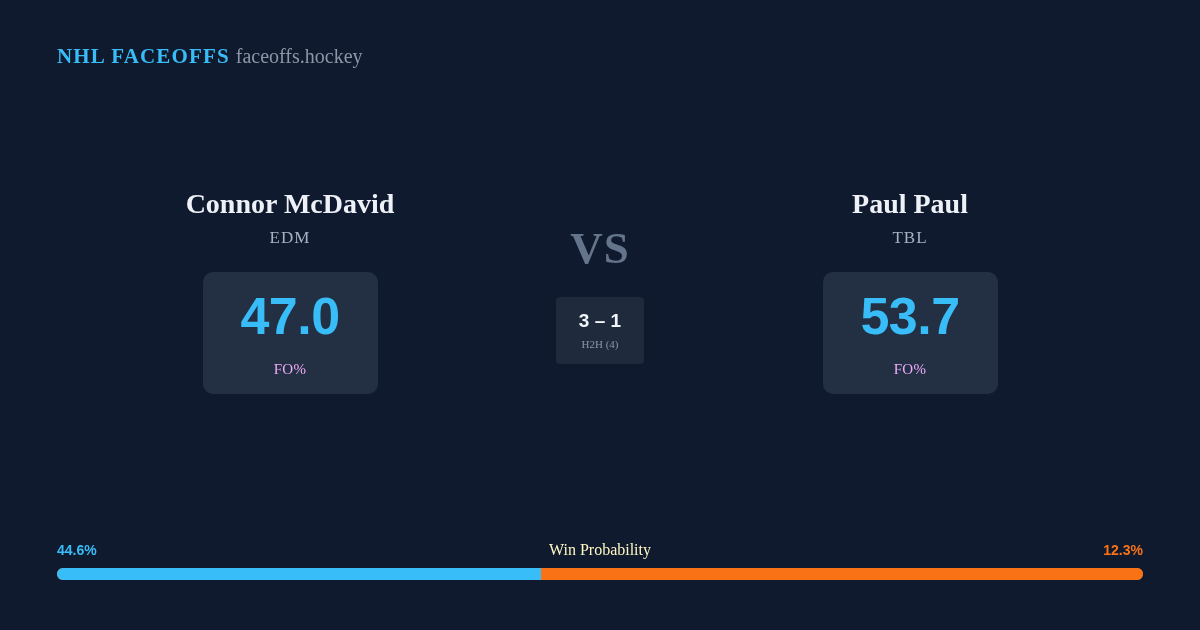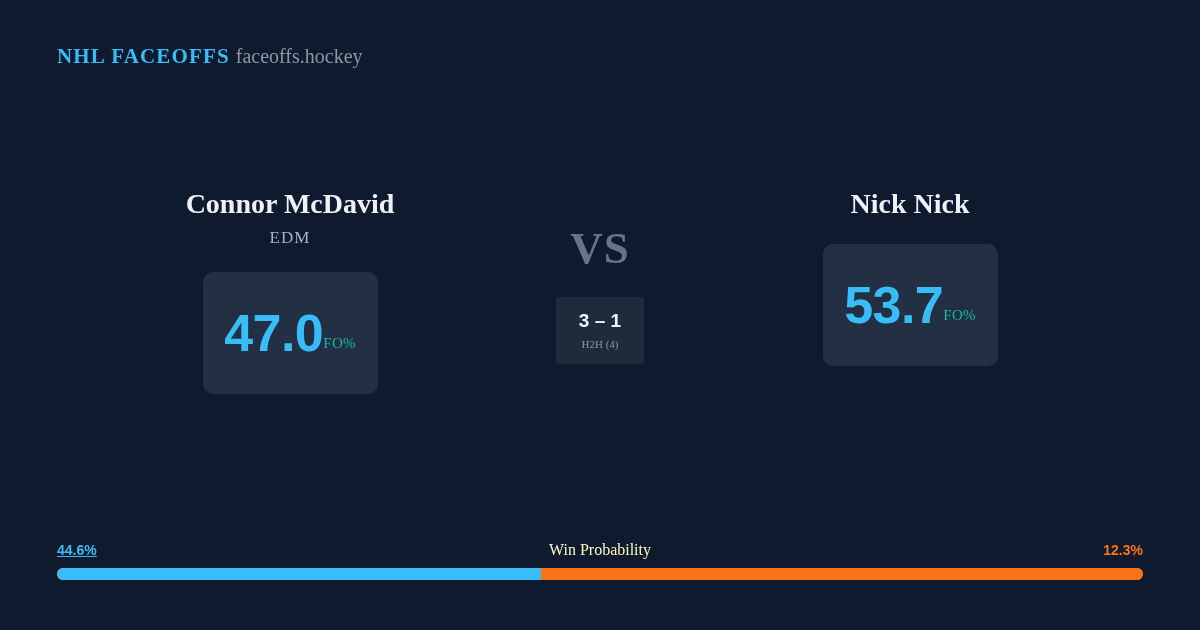--- a/index.html
+++ b/index.html
@@ -86,36 +86,36 @@
     line-height: 1;
   }
 
   .stat-card {
     width: 175px;
     height: 122px;
     margin: 26px auto 0 auto;
     background: #232f42;
     border-radius: 10px;
     display: flex;
-    flex-direction: row;
+    flex-direction: column;
     align-items: center;
     justify-content: center;
   }
   .stat-value {
     font-family: "Liberation Sans", "DejaVu Sans", sans-serif;
     font-weight: bold;
     font-size: 52px;
     color: #38bdf8;
     line-height: 1;
     letter-spacing: -0.01em;
   }
   .stat-label {
     font-family: "Liberation Serif", "DejaVu Serif", serif;
     font-size: 15px;
-    color: #14b8a6;
+    color: #f0abfc;
     margin-top: 20px;
     line-height: 1;
     letter-spacing: 0.02em;
   }
 
   
   .center {
     position: absolute;
     left: 500px;
     top: 0;
@@ -172,21 +172,20 @@
     position: absolute;
     top: 0;
     line-height: 20px;
   }
   .wp-left {
     left: 0;
     font-family: "Liberation Sans", "DejaVu Sans", sans-serif;
     font-weight: bold;
     font-size: 14px;
     color: #38bdf8;
-    text-decoration: underline;
   }
   .wp-right {
     right: 0;
     font-family: "Liberation Sans", "DejaVu Sans", sans-serif;
     font-weight: bold;
     font-size: 14px;
     color: #f97316;
   }
   .wp-mid {
     left: 50%;
@@ -239,21 +238,22 @@
 
     <div class="center">
       <div class="vs-text">VS</div>
       <div class="h2h-card" style="background: rgb(31, 42, 60);">
         <div class="h2h-score">3 – 1</div>
         <div class="h2h-label">H2H (4)</div>
       </div>
     </div>
 
     <div class="side side-right">
-      <div class="player-name">Nick Nick</div>
+      <div class="player-name">Paul Paul</div>
+      <div class="player-team">TBL</div>
       <div class="stat-card" style="background: rgb(35, 47, 66);">
         <div class="stat-value" style="color: rgb(56, 189, 248);">53.7</div>
         <div class="stat-label">FO%</div>
       </div>
     </div>
 
   </div>
 
   <div class="winprob">
     <div class="winprob-labels">

